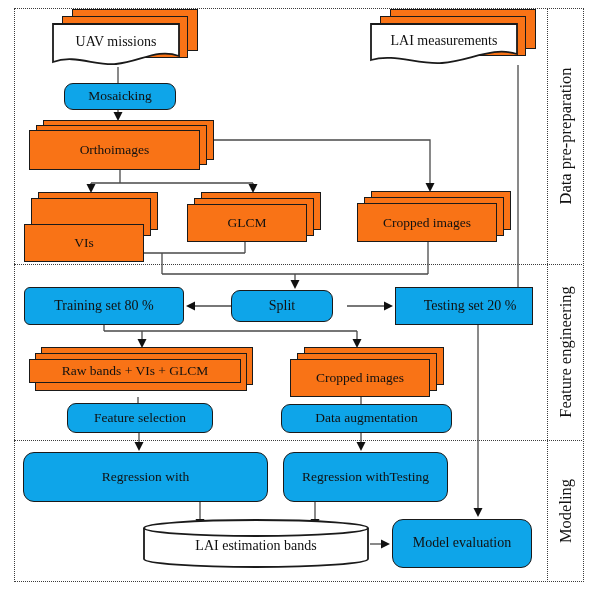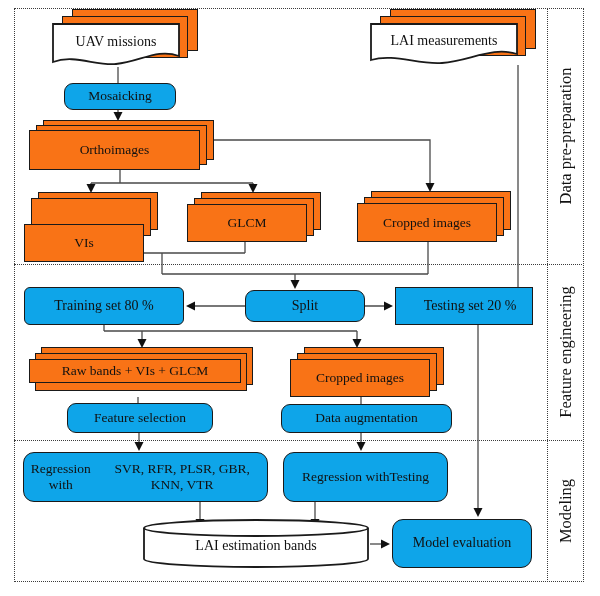--- a/index.html
+++ b/index.html
@@ -119,21 +119,21 @@
   <div class="stack" style="left:357px;top:203px;">
     <div class="layer" style="left:14px;top:-12px;width:140px;height:39px;z-index:0;"></div>
     <div class="layer" style="left:7px;top:-6px;width:140px;height:39px;z-index:1;"></div>
     <div class="layer front" style="left:0;top:0;width:140px;height:39px;z-index:2;">Cropped images</div>
   </div>
 
   <div class="box" style="left:24px;top:287px;width:160px;height:38px;font-size:14px;border-radius:6px;">
     <span>Training set 80 %</span>
   </div>
 
-  <div class="box rounded" style="left:245px;top:290px;width:120px;height:32px;font-size:14px;">
+  <div class="box rounded" style="left:231px;top:290px;width:102px;height:32px;font-size:14px;">
     <span>Split</span>
   </div>
 
   <div class="box" style="left:395px;top:287px;width:138px;height:38px;font-size:14px;padding-left:12px;">
     <span>Testing set 20 %</span>
   </div>
 
   <div class="stack" style="left:29px;top:359px;">
     <div class="layer" style="left:12px;top:-12px;width:212px;height:38px;z-index:0;"></div>
     <div class="layer" style="left:6px;top:-6px;width:212px;height:38px;z-index:1;"></div>
@@ -149,21 +149,20 @@
   <div class="box rounded" style="left:281px;top:404px;width:171px;height:29px;">
     <span>Data augmentation</span>
   </div>
 
   <div class="box rounded" style="left:67px;top:403px;width:146px;height:30px;">
     <span>Feature selection</span>
   </div>
 
   <div class="box rounded twoline" style="left:23px;top:452px;width:245px;height:50px;border-radius:11px;">
     <span>Regression with</span>
-    <span>SVR, RFR, PLSR, GBR, KNN, VTR</span>
   </div>
 
   <div class="box rounded twoline" style="left:283px;top:452px;width:165px;height:50px;border-radius:11px;">
     <span>Regression with</span>
     <span>Testing</span>
   </div>
 
   <div class="docnode" style="left:142px;top:518px;width:228px;height:50px;z-index:2;">
     <svg width="228" height="50" viewBox="0 0 228 50">
       <path d="M2,10 V41 A112,8 0 0 0 226,41 V10" fill="#fff" stroke="#1a1a1a" stroke-width="1.8"></path>

